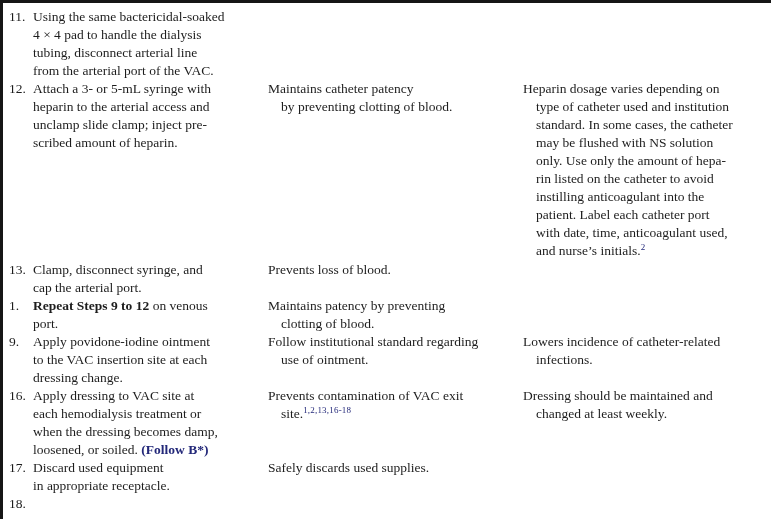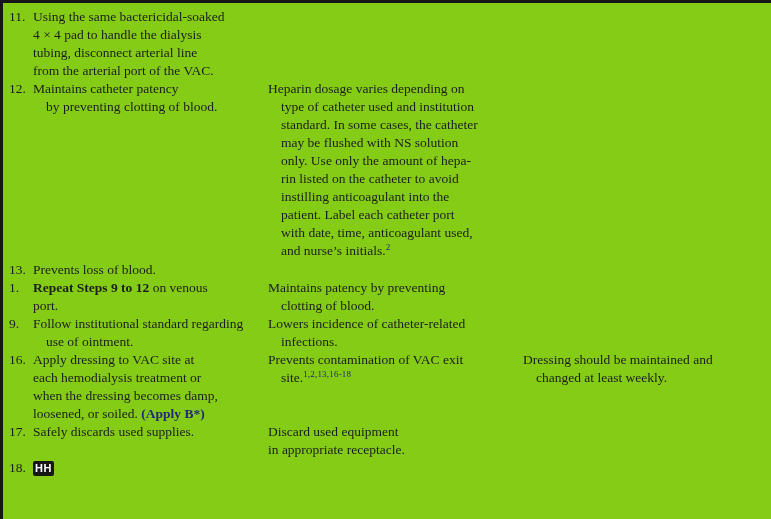--- a/index.html
+++ b/index.html
@@ -1,19 +1,19 @@
 <!DOCTYPE html>
 <html><head>
 <meta charset="utf-8">
 <style>
   html,body{margin:0;padding:0;background:#e8e8e8;}
   .page{
     position:relative;
     width:771px;height:519px;box-sizing:border-box;
-    background:#84cc16;
+    background:#ffffff;
     border-top:3px solid #161616;
     border-left:3px solid #161616;
     padding:5px 0 0 6px;
     font-family:"Liberation Serif",serif;
     font-size:13.5px;line-height:18px;color:#1d1d1d;
     overflow:hidden;
   }
   .row{display:grid;grid-template-columns:24px 235px 255px 1fr;}
   .cell{white-space:pre;}
   .num{white-space:normal;}
@@ -40,78 +40,86 @@
       <div class="cell step"><span>Using the same bactericidal-soaked
 4 × 4 pad to handle the dialysis
 tubing, disconnect arterial line
 from the arterial port of the VAC.</span></div>
       <div class="cell rat"></div>
       <div class="cell sc"></div>
     </div>
 
     <div class="row">
       <div class="cell num"><span>12.</span></div>
+      <div class="cell step"><span>Attach a 3- or 5-mL syringe with
+heparin to the arterial access and
+unclamp slide clamp; inject pre-
+scribed amount of heparin.</span></div>
       <div class="cell rat"><span>Maintains catheter patency
 by preventing clotting of blood.</span></div>
       <div class="cell sc"><span>Heparin dosage varies depending on
 type of catheter used and institution
 standard. In some cases, the catheter
 may be flushed with NS solution
 only. Use only the amount of hepa-
 rin listed on the catheter to avoid
 instilling anticoagulant into the
 patient. Label each catheter port
 with date, time, anticoagulant used,
 and nurse’s initials.</span><span class="sup">2</span></div>
     </div>
 
     <div class="row">
       <div class="cell num"><span>13.</span></div>
+      <div class="cell step"><span>Clamp, disconnect syringe, and
+cap the arterial port.</span></div>
       <div class="cell rat"><span>Prevents loss of blood.</span></div>
       <div class="cell sc"></div>
     </div>
 
     <div class="row">
       <div class="cell num"><span>1.</span></div>
       <div class="cell step"><span class="b">Repeat Steps 9 to 12</span><span> on venous
 port.</span></div>
       <div class="cell rat"><span>Maintains patency by preventing
 clotting of blood.</span></div>
       <div class="cell sc"></div>
     </div>
 
     <div class="row">
       <div class="cell num"><span>9.</span></div>
+      <div class="cell step"><span>Apply povidone-iodine ointment
+to the VAC insertion site at each
+dressing change.</span></div>
       <div class="cell sc"><span>Follow institutional standard regarding
 use of ointment.</span></div>
       <div class="cell rat"><span>Lowers incidence of catheter-related
 infections.</span></div>
     </div>
 
     <div class="row">
       <div class="cell num"><span>16.</span></div>
       <div class="cell step"><span>Apply dressing to VAC site at
 each hemodialysis treatment or
 when the dressing becomes damp,
-loosened, or soiled. </span><span class="levelb">(Apply B*)</span></div>
+loosened, or soiled. </span><span class="levelb">(Follow B*)</span></div>
       <div class="cell rat"><span>Prevents contamination of VAC exit
 site.</span><span class="sup">1,2,13,16-18</span></div>
       <div class="cell sc"><span>Dressing should be maintained and
 changed at least weekly.</span></div>
     </div>
 
     <div class="row">
       <div class="cell num"><span>17.</span></div>
-      <div class="cell rat"><span>Safely discards used supplies.</span></div>
       <div class="cell step"><span>Discard used equipment
 in appropriate receptacle.</span></div>
+      <div class="cell rat"><span>Safely discards used supplies.</span></div>
       <div class="cell sc"></div>
     </div>
 
     <div class="row">
       <div class="cell num"><span>18.</span></div>
-      <div class="cell step"><span class="hh">HH</span></div>
       <div class="cell rat"></div>
       <div class="cell sc"></div>
     </div>
 
   </div>
 </div>
 
 </body></html>

